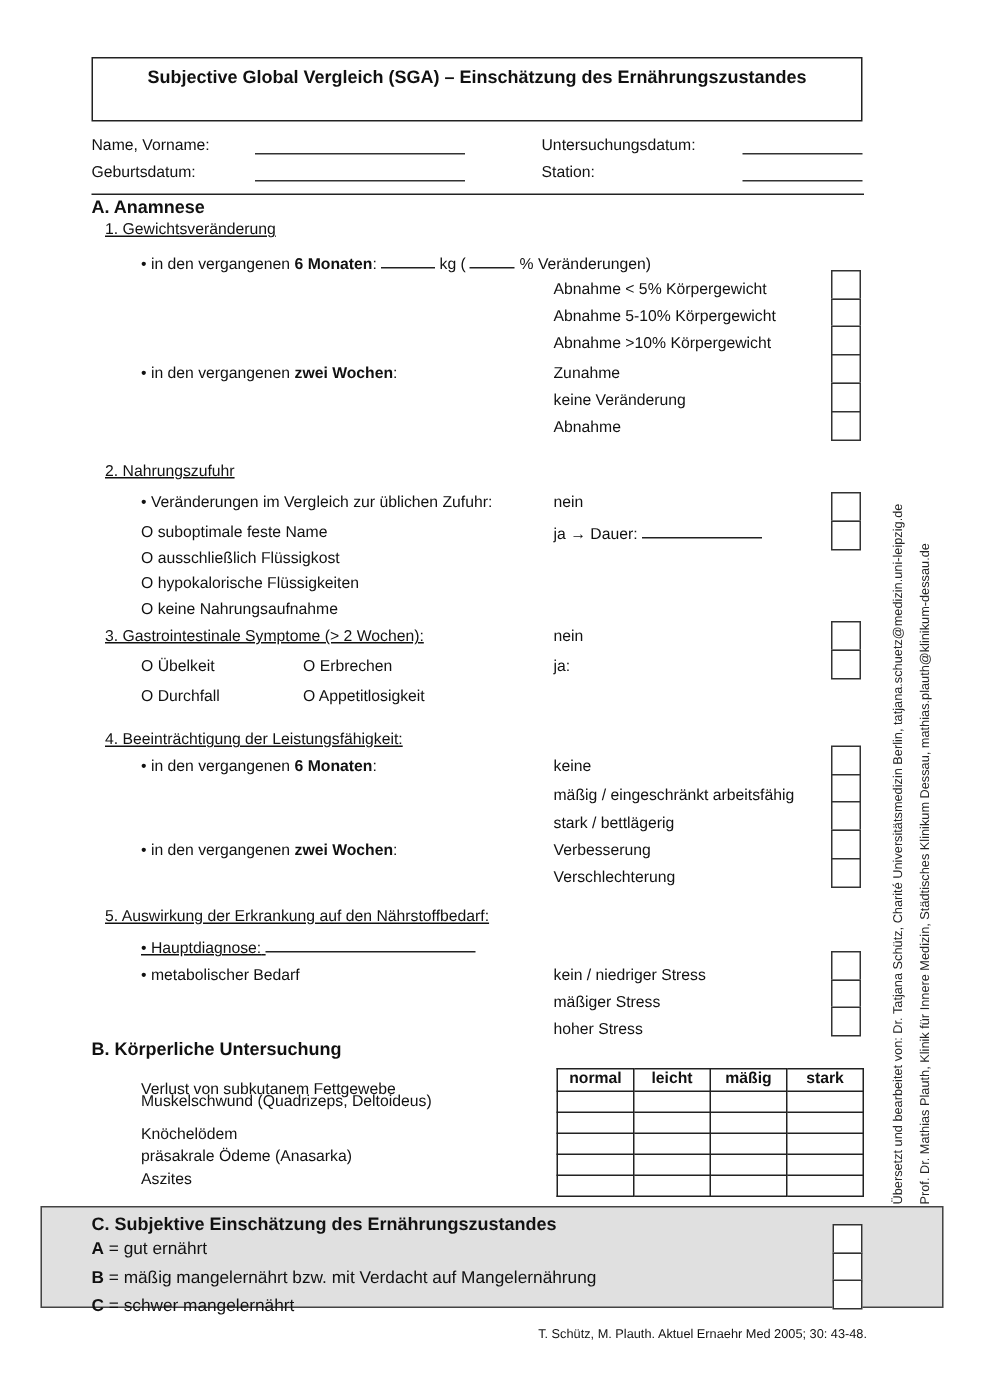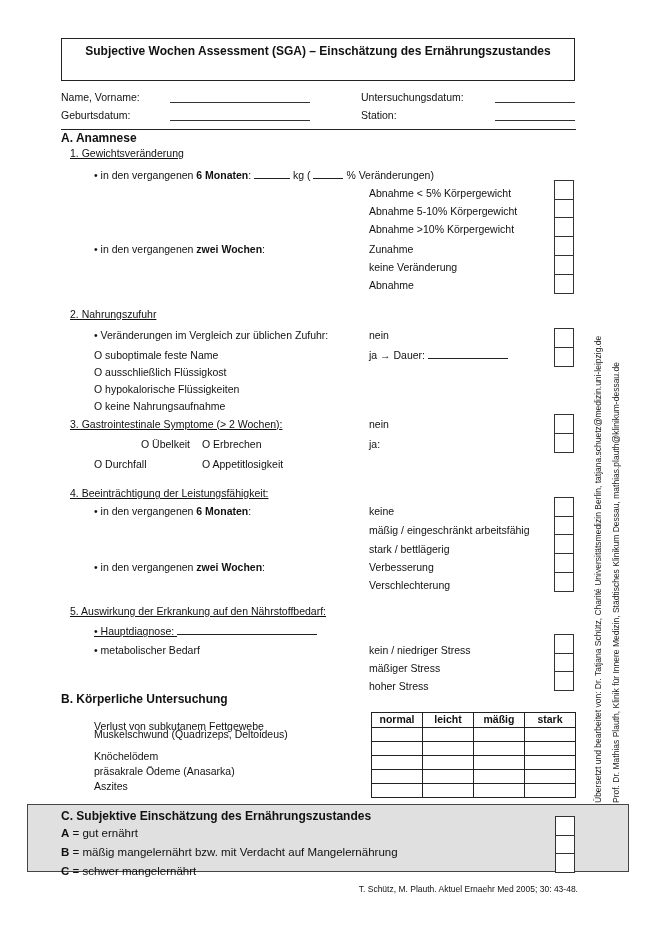--- a/index.html
+++ b/index.html
@@ -27,21 +27,21 @@
   .c-box { position: absolute; left: 27px; top: 804px; width: 602px; height: 68px;
            background: #e0e0e0; border: 1.5px solid #444; box-sizing: border-box; }
   .vert { position: absolute; transform: rotate(-90deg); transform-origin: left top;
           font-size: 8.5px; color: #222; white-space: nowrap; }
   .blank { display: inline-block; border-bottom: 1px solid #222; height: 9px; vertical-align: baseline; }
 </style>
 </head>
 <body>
 
 <div class="title-box">
-  <div class="title-main">Subjective Wochen Assessment (SGA) – Einschätzung des Ernährungszustandes</div>
+  <div class="title-main">Subjective Global Vergleich (SGA) – Einschätzung des Ernährungszustandes</div>
 </div>
 
 <div class="abs" style="left:61px;top:91px;">Name, Vorname:</div>
 <div class="abs" style="left:170px;top:91px;width:140px;height:11px;border-bottom:1px solid #333;"></div>
 <div class="abs" style="left:61px;top:109px;">Geburtsdatum:</div>
 <div class="abs" style="left:170px;top:109px;width:140px;height:11px;border-bottom:1px solid #333;"></div>
 <div class="abs" style="left:361px;top:91px;">Untersuchungsdatum:</div>
 <div class="abs" style="left:495px;top:91px;width:80px;height:11px;border-bottom:1px solid #333;"></div>
 <div class="abs" style="left:361px;top:109px;">Station:</div>
 <div class="abs" style="left:495px;top:109px;width:80px;height:11px;border-bottom:1px solid #333;"></div>
@@ -88,21 +88,21 @@
 <div class="abs" style="left:94px;top:383px;">O hypokalorische Flüssigkeiten</div>
 <div class="abs" style="left:94px;top:400px;">O keine Nahrungsaufnahme</div>
 <div class="cbcol" style="top:328px;">
   <div class="cb"></div>
   <div class="cb"></div>
 </div>
 
 <div class="abs u" style="left:70px;top:418px;">3. Gastrointestinale Symptome (&gt; 2 Wochen):</div>
 <div class="abs" style="left:369px;top:418px;">nein</div>
 <div class="abs" style="left:369px;top:438px;">ja:</div>
-<div class="abs" style="left:94px;top:438px;margin-left:47px;">O Übelkeit</div>
+<div class="abs" style="left:94px;top:438px;">O Übelkeit</div>
 <div class="abs" style="left:202px;top:438px;">O Erbrechen</div>
 <div class="abs" style="left:94px;top:458px;">O Durchfall</div>
 <div class="abs" style="left:202px;top:458px;">O Appetitlosigkeit</div>
 <div class="cbcol" style="top:414px;">
   <div class="cb"></div>
   <div class="cb"></div>
 </div>
 
 <div class="abs u" style="left:70px;top:487px;">4. Beeinträchtigung der Leistungsfähigkeit:</div>
 <div class="abs" style="left:94px;top:505px;">

